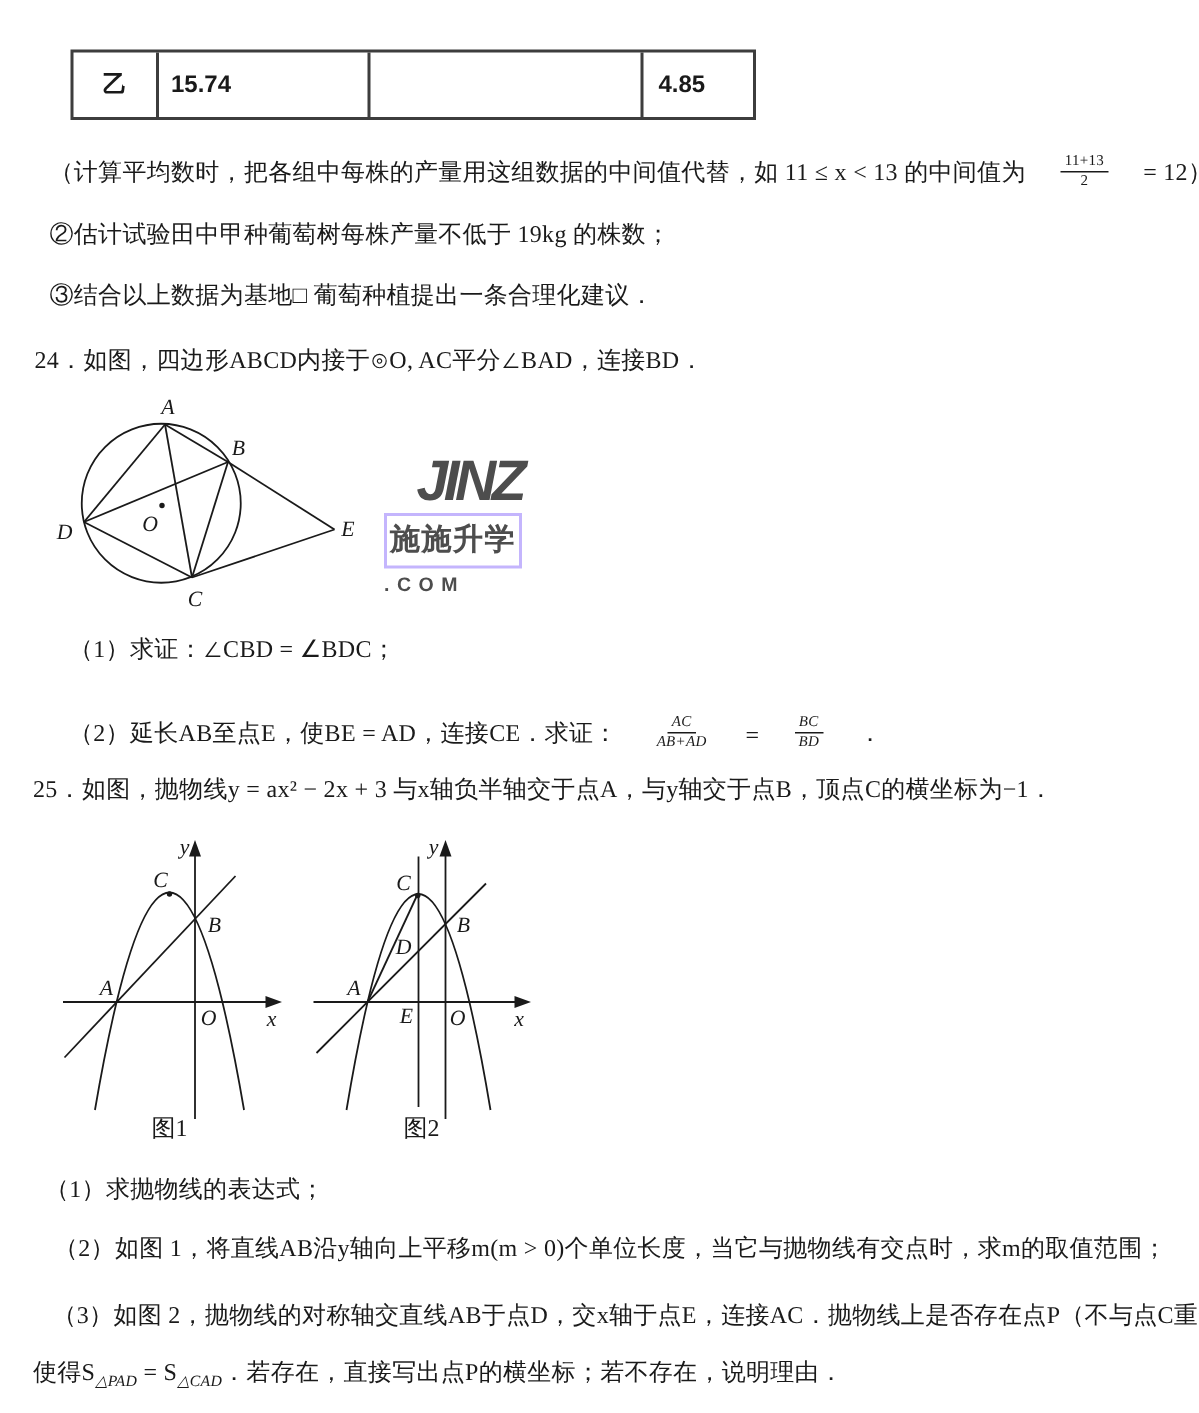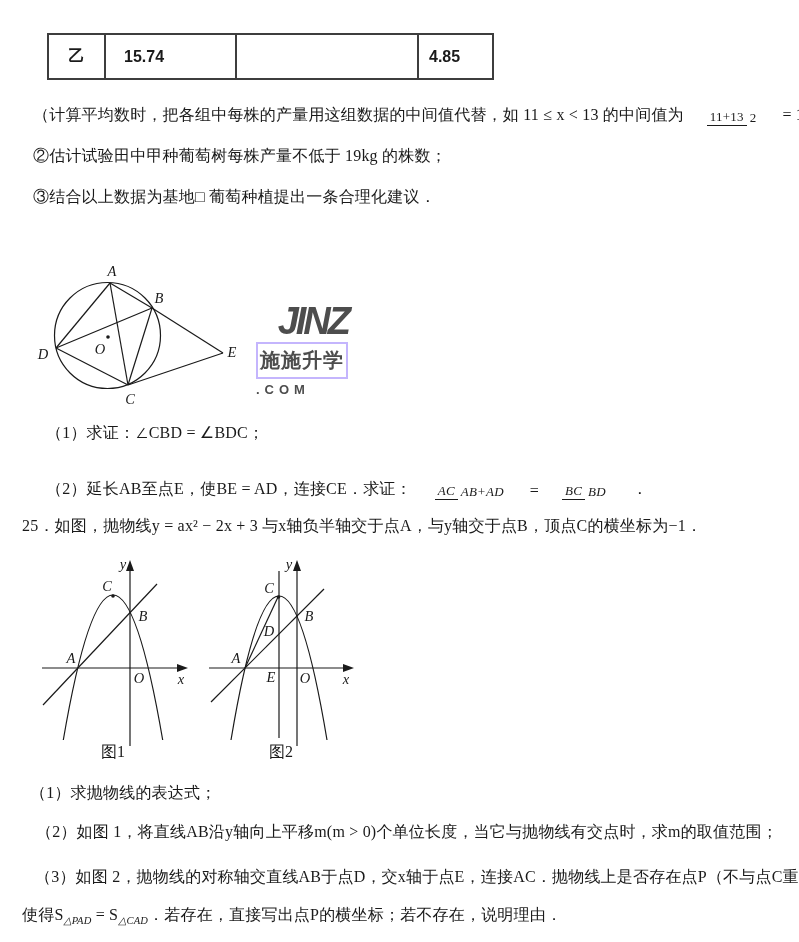--- a/index.html
+++ b/index.html
@@ -4,35 +4,35 @@
 <style>
   * { box-sizing: border-box; margin: 0; padding: 0; }
   html,body { background: #ffffff; }
   .page {
     position: relative; width: 799px; height: 942px; background: #ffffff;
     color: #1a1a1a; font-family: "Liberation Serif", serif; font-size: 16px;
     overflow: hidden;
   }
   .line { position: absolute; white-space: nowrap; letter-spacing: .2px; }
   .mrow { position: absolute; display: flex; align-items: flex-end; white-space: nowrap; letter-spacing: .2px; gap: 18px; }
-  .frac { display: inline-flex; flex-direction: row; align-items: center; line-height: 1.15; font-size: 13px; margin: 0 5px; text-align: center; }
+  .frac { display: inline-flex; flex-direction: column; align-items: center; line-height: 1.15; font-size: 10px; margin: 0 5px; text-align: center; }
   .frac .fn { border-bottom: 1.2px solid #1a1a1a; padding: 0 3px; }
   .frac .fd { padding: 0 3px; }
   .it { font-style: italic; }
   .ssub { font-size: 10.5px; font-style: italic; }
 
   .dtable {
     position: absolute; left: 47px; top: 33px; display: flex;
     border: 2px solid #3d3d3d; font-family: "Liberation Sans", sans-serif;
     font-weight: 600; font-size: 16px; background: #fff;
   }
   .dtable .cell { height: 43px; display: flex; align-items: center; border-left: 2px solid #3d3d3d; }
   .dtable .cell:first-child { border-left: none; }
   .c0 { width: 55px; justify-content: center; }
-  .c1 { width: 131px; padding-left: 18px; }
+  .c1 { width: 141px; padding-left: 8px; }
   .c2 { width: 182px; }
   .c3 { width: 75px; padding-left: 10px; }
 
   .wm { position: absolute; left: 256px; top: 306px; display: flex; align-items: flex-end; gap: 5px; color: #4d4d4d; flex-direction: column; }
   .wm-brand { font-family: "Liberation Sans", sans-serif; font-weight: 800; font-size: 38px; line-height: .82; letter-spacing: -3px; font-style: italic; }
   .wm-col { display: flex; flex-direction: column; align-items: flex-start; gap: 3px; }
   .wm-tag { font-family: "Liberation Sans", sans-serif; font-weight: 700; font-size: 20px; border: 2px solid #c4b5fd; padding: 5px 2px; letter-spacing: 1px; line-height: 1.15; }
   .wm-dom { font-family: "Liberation Sans", sans-serif; font-weight: 700; font-size: 13px; letter-spacing: 5px; }
 
   svg { position: absolute; overflow: visible; }
@@ -58,20 +58,21 @@
     <span class="frac">
       <span class="fn">11+13</span>
       <span class="fd">2</span>
     </span>
     <span>= 12）</span>
   </div>
 
   <div class="line" style="left:33px; top:146px;">②估计试验田中甲种葡萄树每株产量不低于 19kg 的株数；</div>
   <div class="line" style="left:33px; top:187px;">③结合以上数据为基地□ 葡萄种植提出一条合理化建议．</div>
 
+  <div class="line" style="left:23px; top:230px;">24．如图，四边形ABCD内接于⊙O, AC平分∠BAD，连接BD．</div>
 
   <svg style="left:30px; top:258px;" width="215" height="152" viewBox="0 0 215 152">
     <circle class="st" cx="77.5" cy="77.5" r="53"></circle>
     <line class="st" x1="80" y1="25" x2="26" y2="90"></line>
     <line class="st" x1="80" y1="25" x2="122" y2="50"></line>
     <line class="st" x1="80" y1="25" x2="98" y2="127"></line>
     <line class="st" x1="122" y1="50" x2="26" y2="90"></line>
     <line class="st" x1="122" y1="50" x2="98" y2="127"></line>
     <line class="st" x1="26" y1="90" x2="98" y2="127"></line>
     <line class="st" x1="122" y1="50" x2="193" y2="95"></line>

